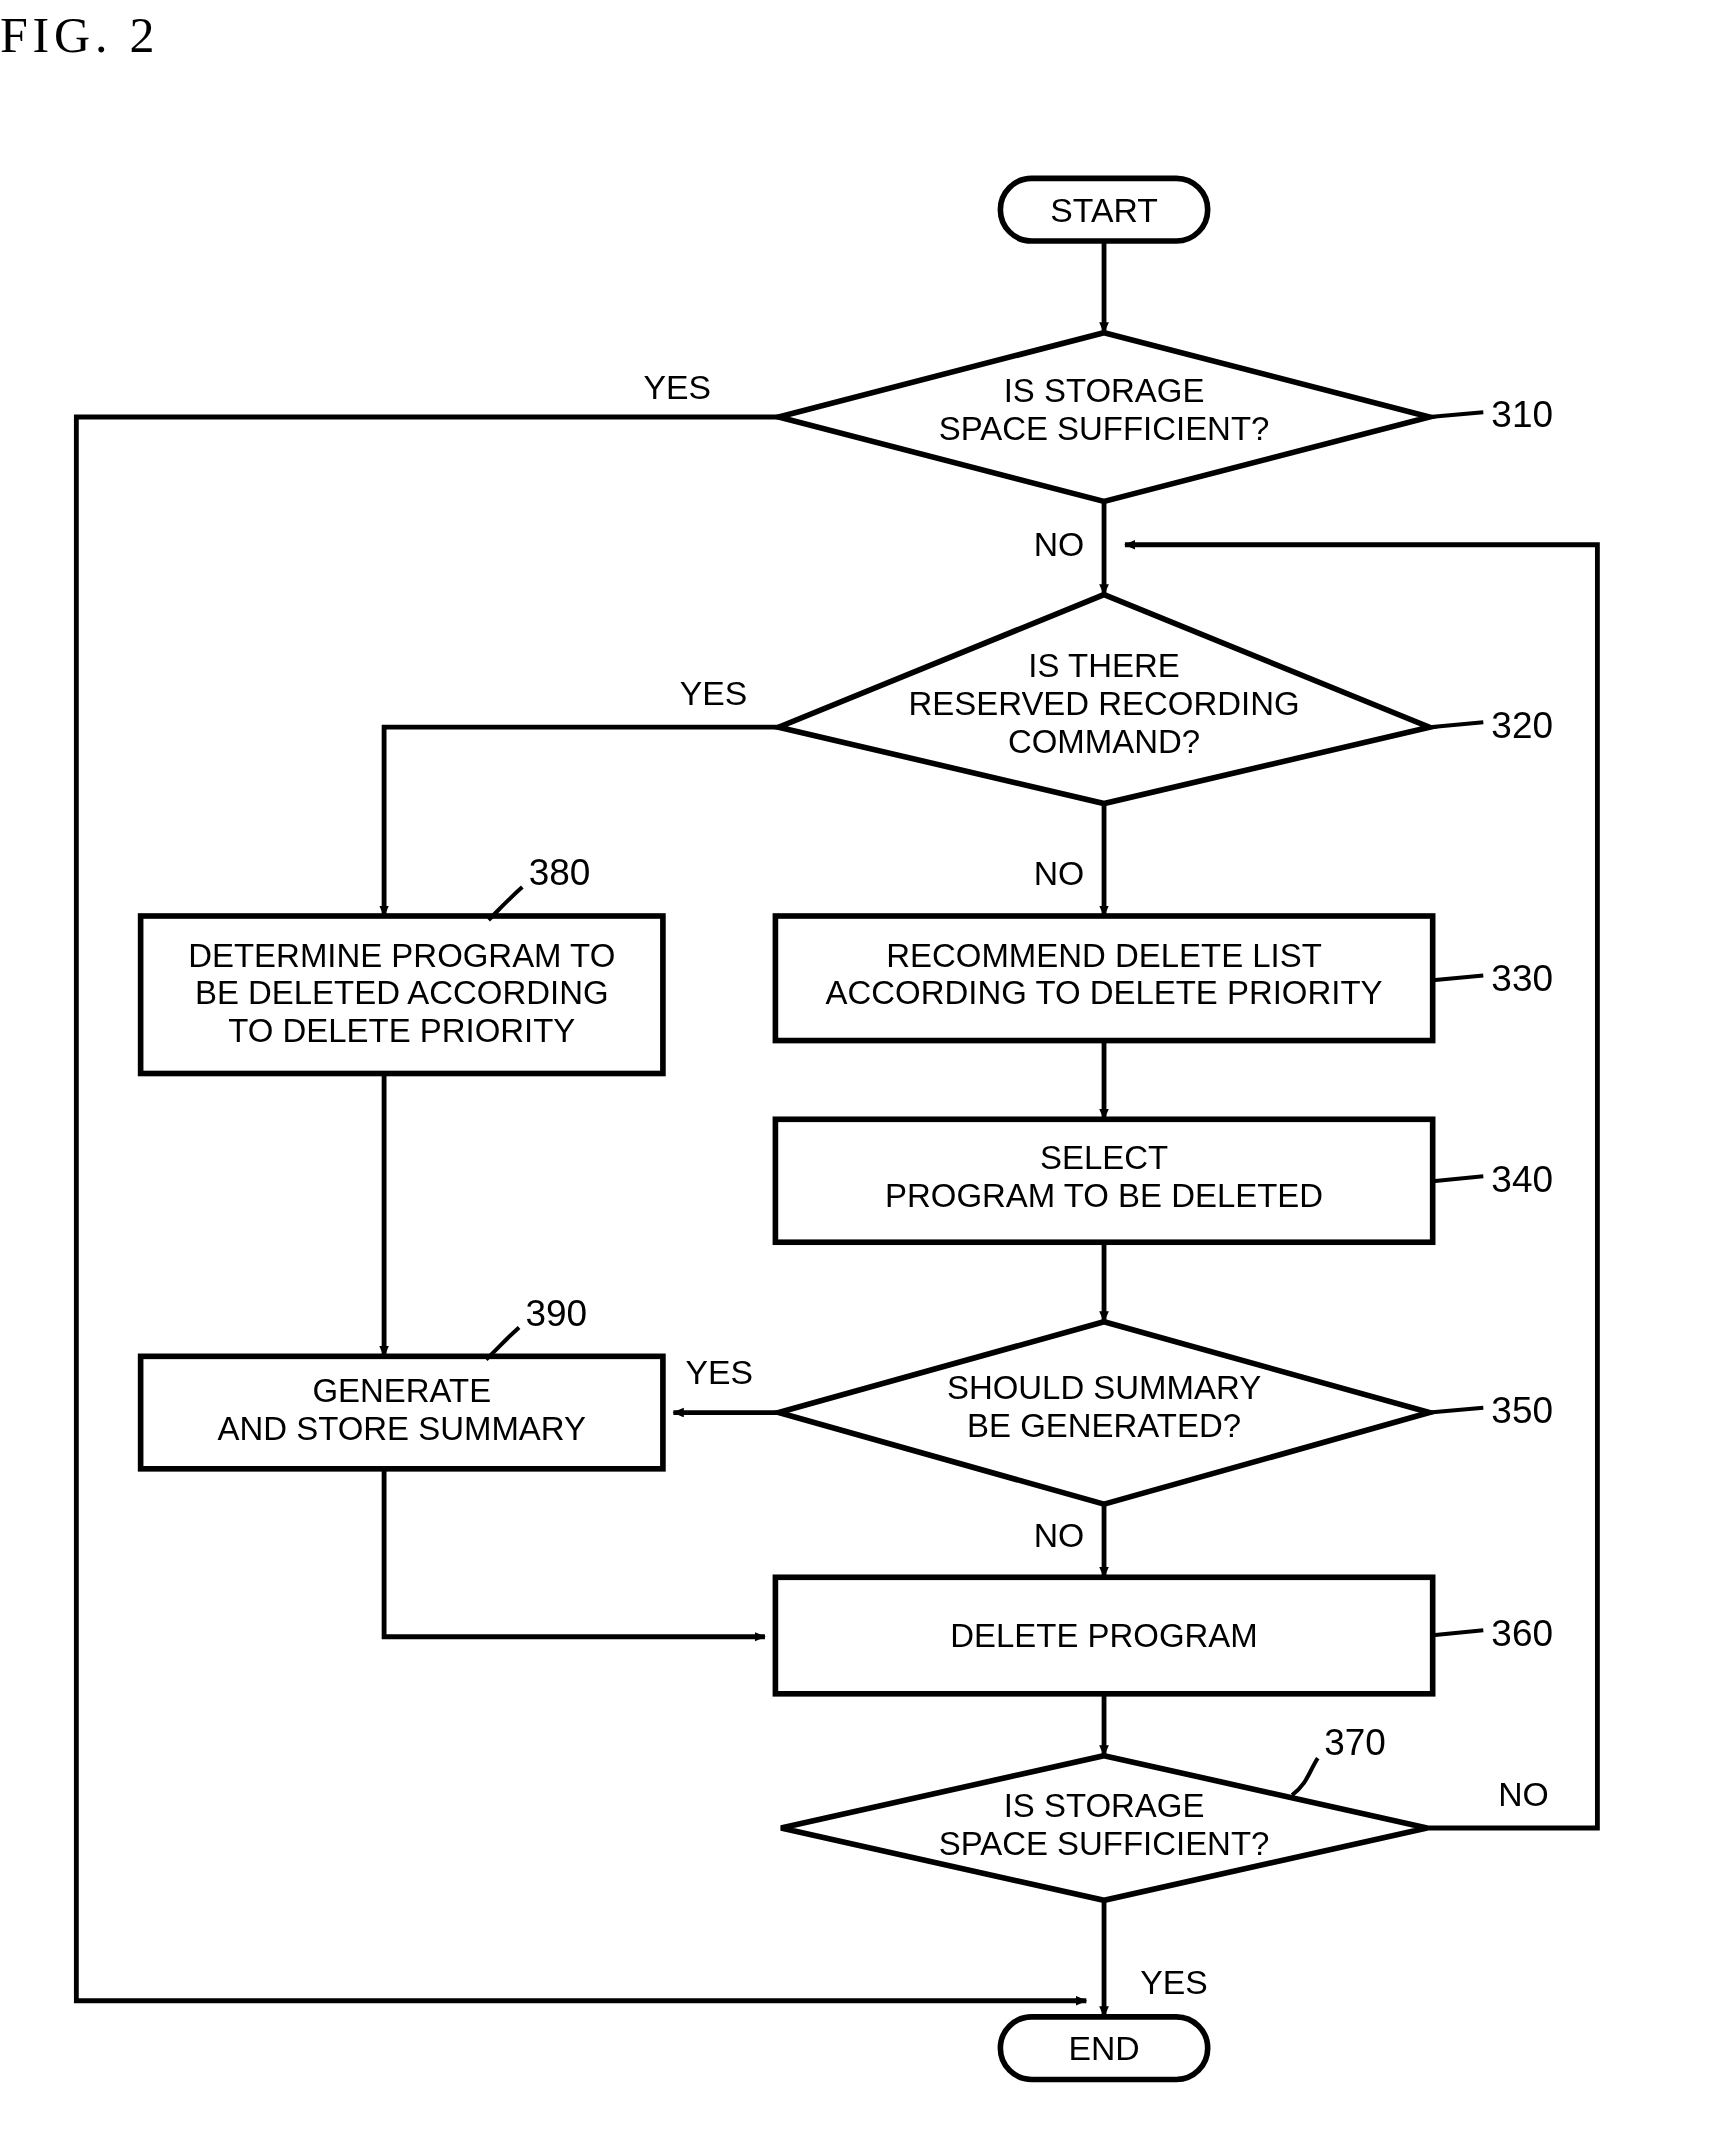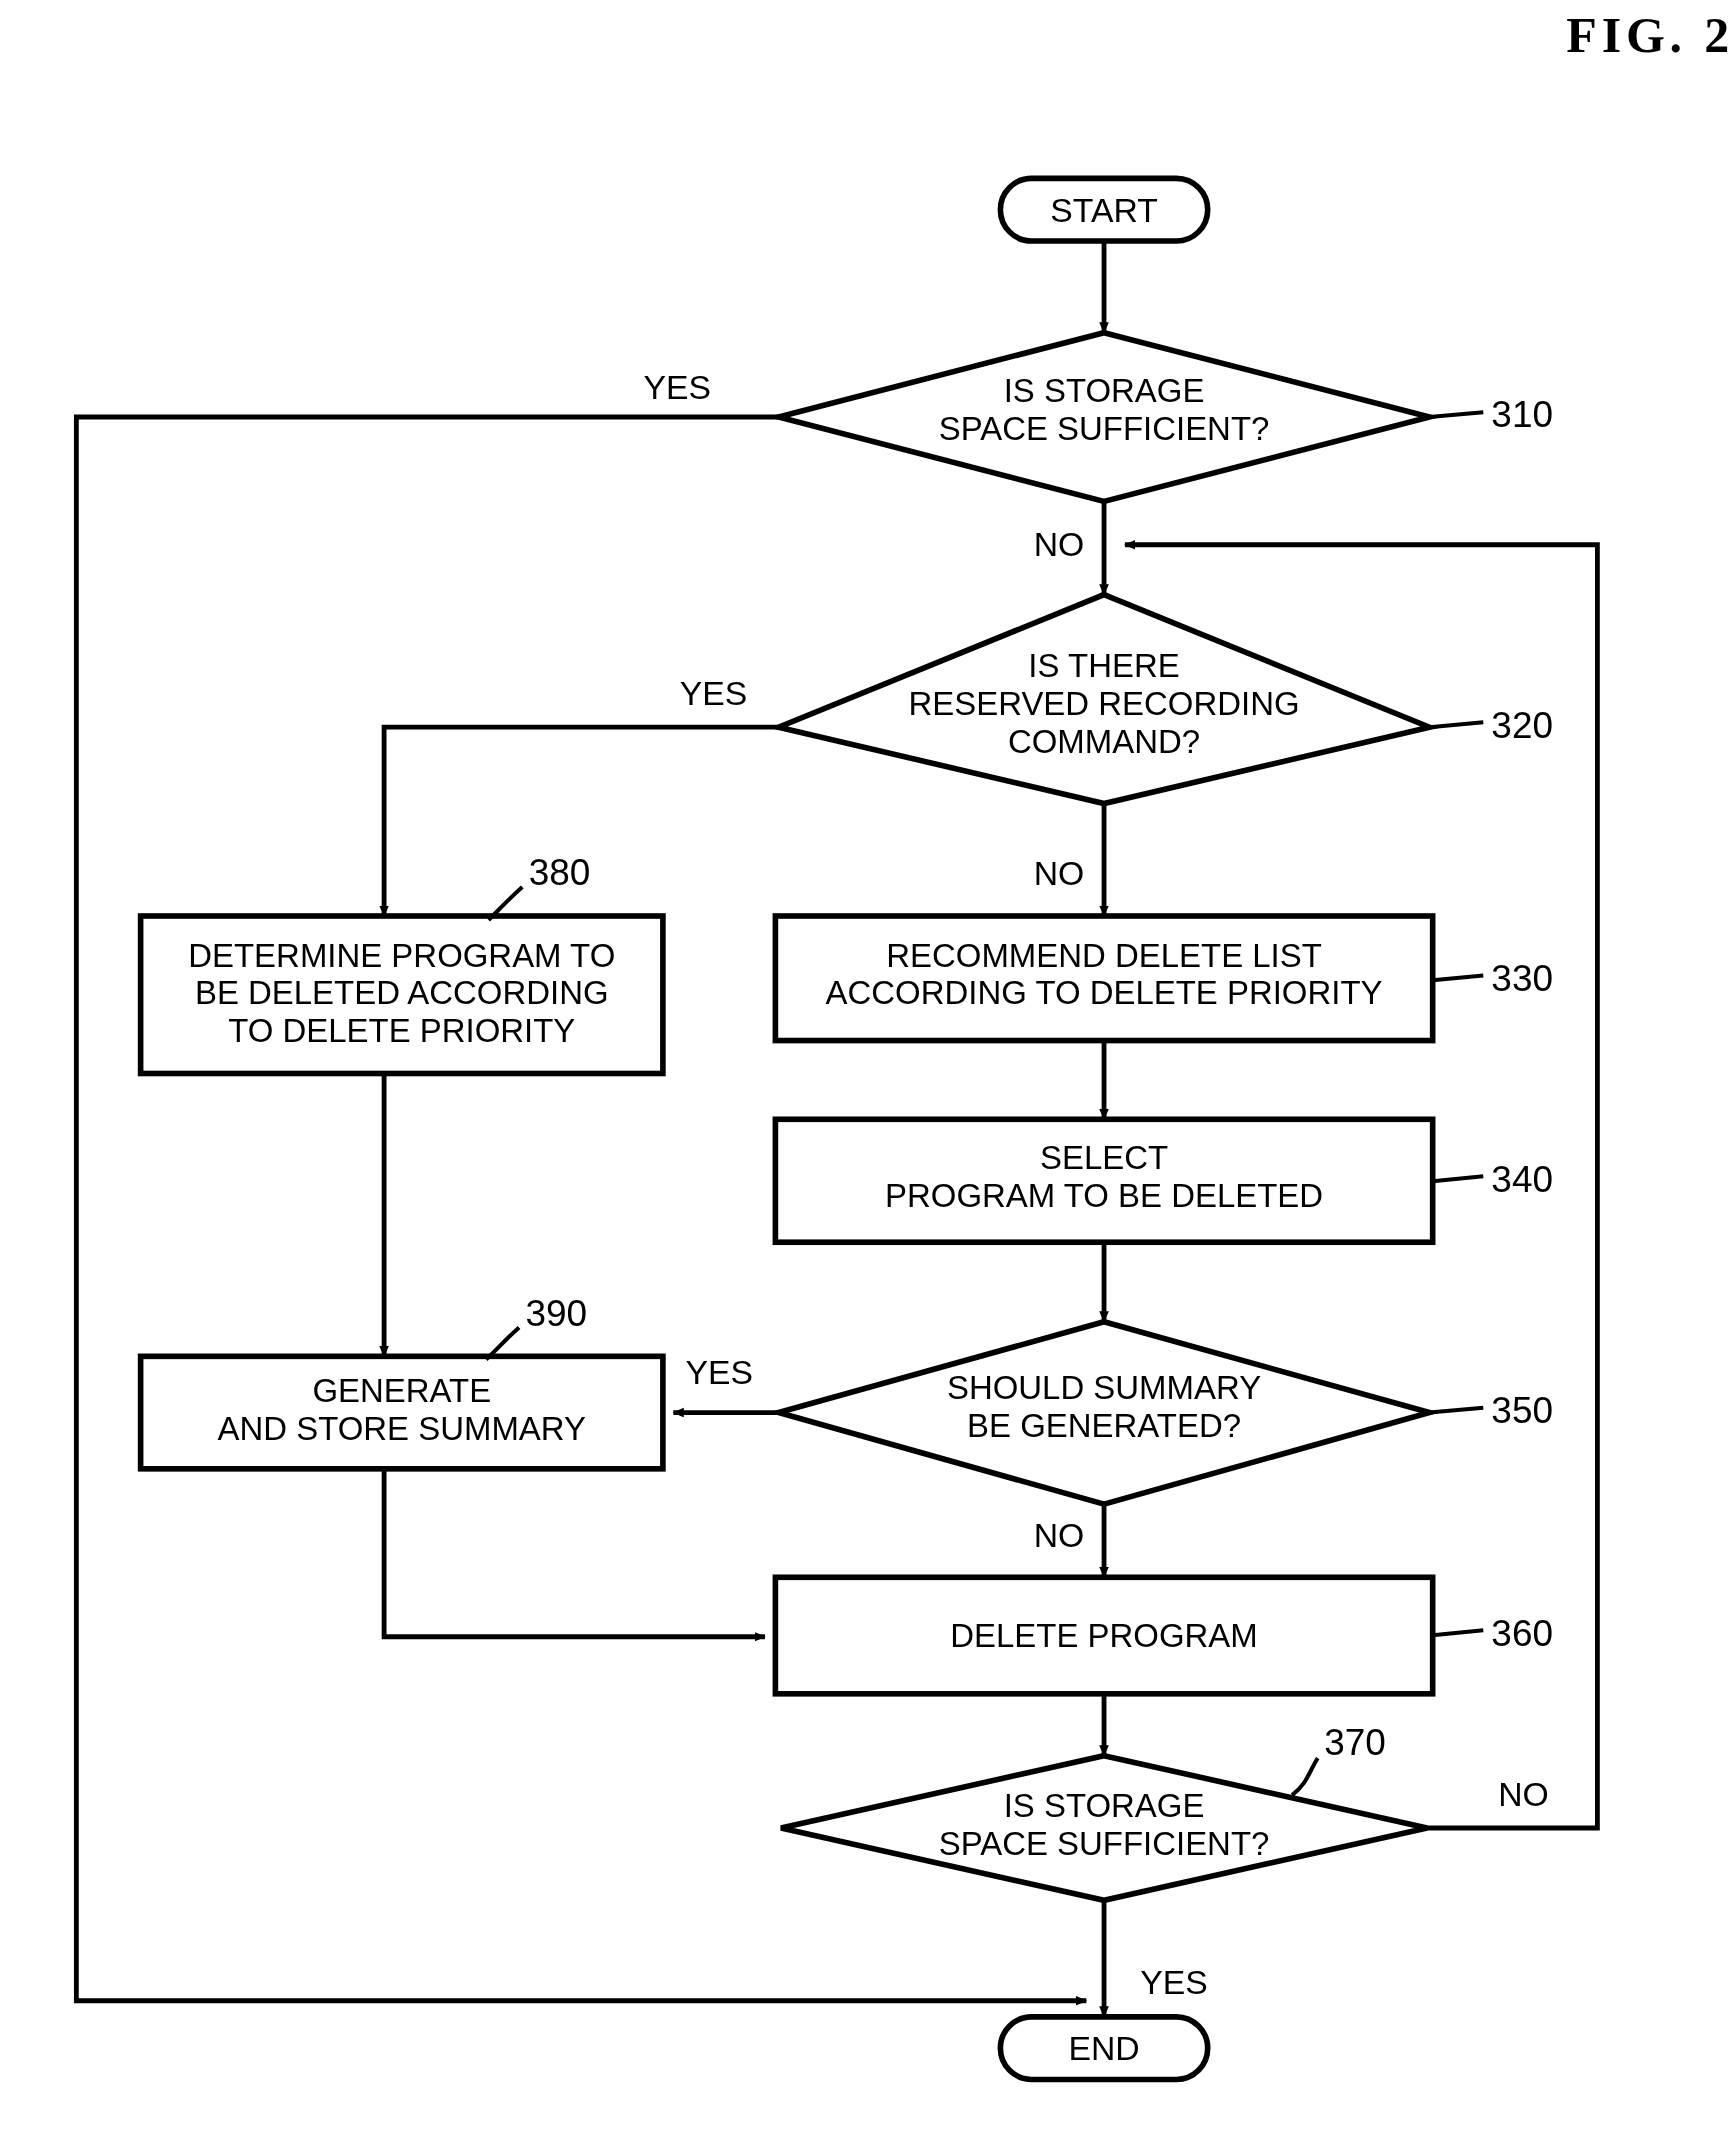--- a/index.html
+++ b/index.html
@@ -13,24 +13,24 @@
     position: relative;
     font-family: "Liberation Sans", sans-serif;
     color: #000000;
     overflow: hidden;
   }
   #fig-title {
     position: absolute;
     top: 6.4px;
     left: 0;
     width: 1734px;
-    text-align: right;
+    text-align: left;
     font-family: "Liberation Serif", serif;
     font-size: 50px;
-    font-weight: 700;
+    font-weight: 400;
     letter-spacing: 4.8px;
   }
   #flow-svg {
     position: absolute;
     top: 0;
     left: 0;
   }
   .node-text {
     font-family: "Liberation Sans", sans-serif;
     font-size: 41px;

